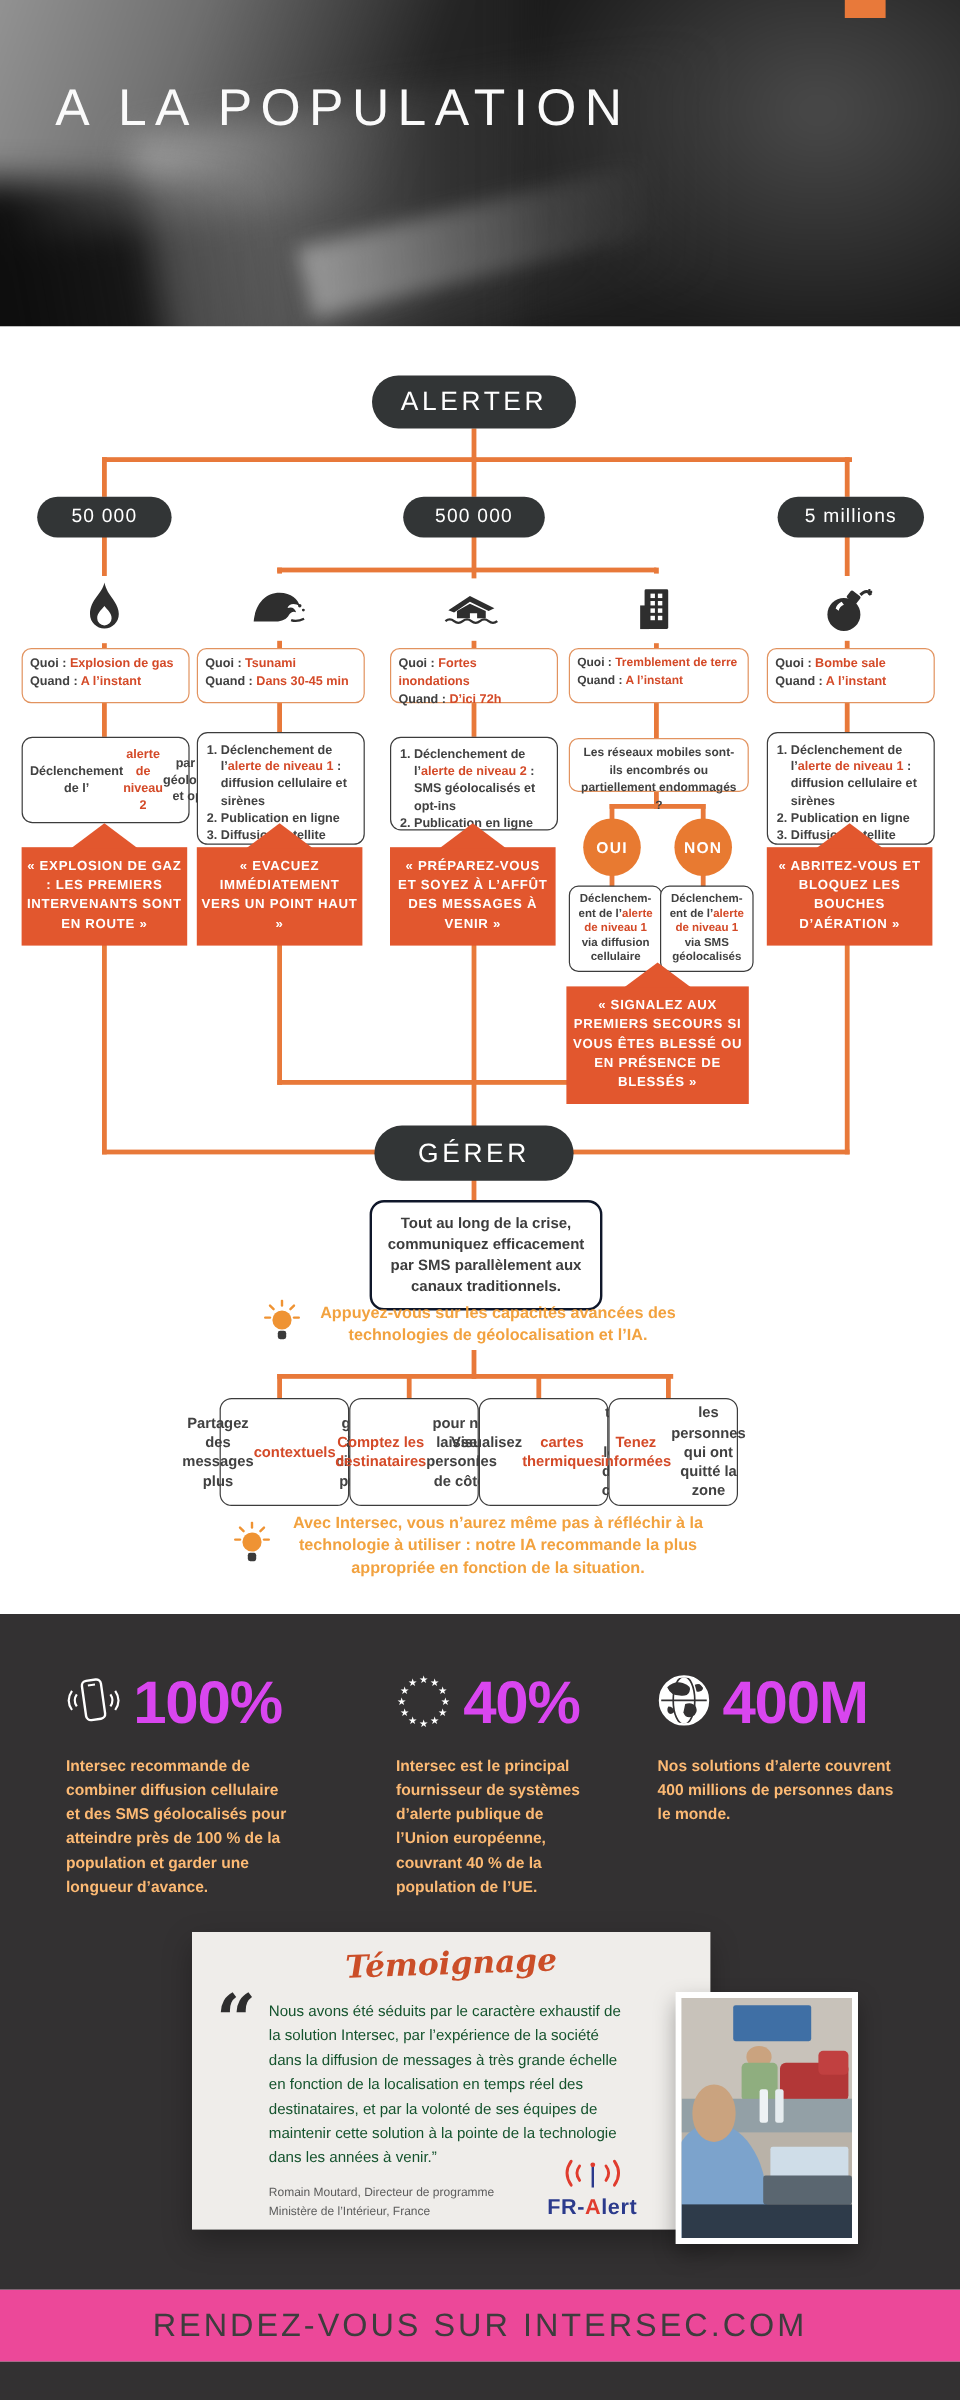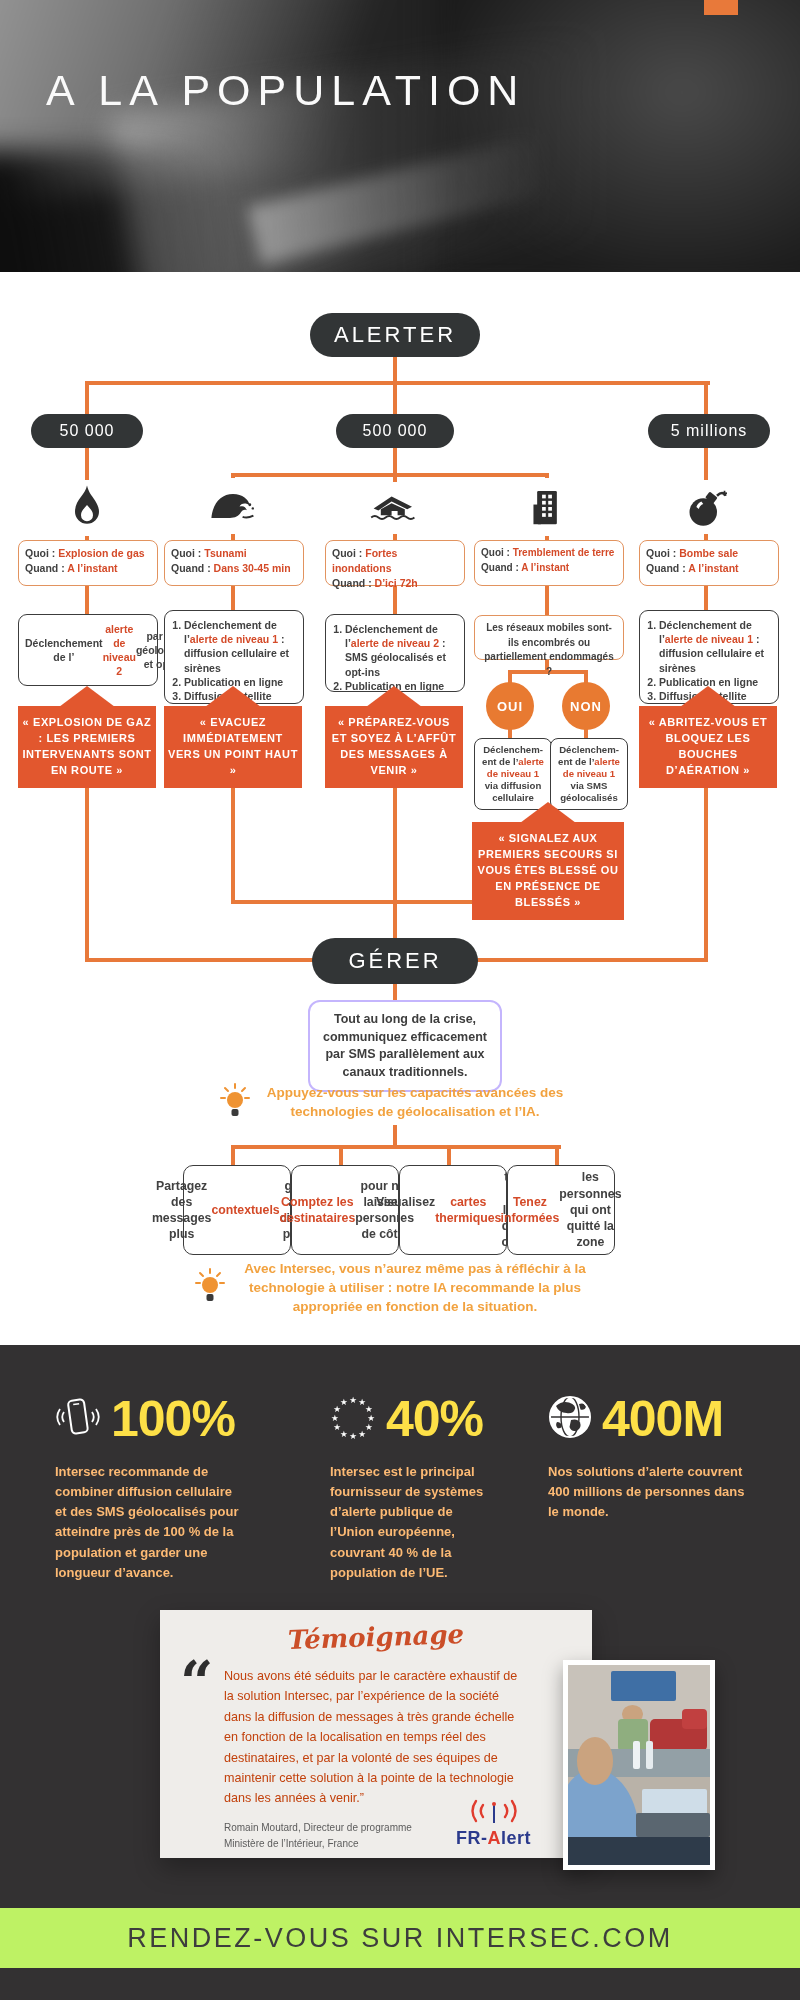--- a/index.html
+++ b/index.html
@@ -35,53 +35,53 @@
   .callout{position:absolute;background:#e2572e;color:#fff;font-weight:bold;font-size:11px;
            letter-spacing:.6px;text-align:center;padding:9px 4px;line-height:1.45;}
   .callout::before{content:'';position:absolute;top:-20px;left:50%;transform:translateX(-50%);
            border-left:28px solid transparent;border-right:28px solid transparent;
            border-bottom:21px solid #e2572e;}
   .circle{position:absolute;width:48px;height:48px;border-radius:50%;background:#e87a31;
           color:#fff;font-weight:bold;font-size:13px;letter-spacing:1px;
           display:flex;align-items:center;justify-content:center;}
   .rbox{position:absolute;width:72px;background:#fff;border:1.5px solid #3c3c3c;border-radius:8px;
         font-size:9.6px;font-weight:bold;color:#414141;text-align:center;padding:5px 2px;line-height:1.25;}
-  .crisis{position:absolute;left:308px;top:728px;width:174px;background:#fff;border:2px solid #c4b5fd;
+  .crisis{position:absolute;left:308px;top:728px;width:174px;background:#fff;border:2px solid #0f172a;
           border-radius:12px;padding:9px 8px;font-size:12.5px;font-weight:bold;color:#3d3d3d;
           text-align:center;line-height:1.4;}
   .tip{position:absolute;left:0;width:800px;display:flex;align-items:center;justify-content:center;}
   .tip .txt{color:#f2a23f;font-weight:bold;font-size:13.5px;text-align:center;line-height:1.4;}
   .bbox{position:absolute;top:893px;width:100px;height:74px;background:#fff;border:1.6px solid #3c3c3c;
         border-radius:10px;font-size:12.3px;font-weight:bold;color:#414141;text-align:center;
         padding:7px 3px;line-height:1.32;display:flex;align-items:center;justify-content:center;}
   
   .stats{position:relative;height:563px;background:#333132;}
   .stat{position:absolute;top:45px;}
   .stat-head{display:flex;align-items:center;gap:10px;height:58px;}
-  .stat-value{color:#fde047;font-size:50px;font-weight:bold;letter-spacing:-1px;}
+  .stat-value{color:#d946ef;font-size:50px;font-weight:bold;letter-spacing:-1px;}
   .stat-text{margin-top:14px;color:#fdba74;font-size:13px;font-weight:bold;line-height:1.55;}
   
   .card{position:absolute;left:160px;top:265px;width:432px;height:248px;background:#efedea;
         box-shadow:0 10px 24px rgba(0,0,0,.3);}
   .tmn-head{position:absolute;left:0;right:0;top:12px;text-align:center;
         font-family:"DejaVu Serif",serif;font-style:italic;font-weight:bold;
         font-size:26px;color:#cb4e28;transform:rotate(-2deg);}
   .quote-glyph{position:absolute;left:20px;top:44px;font-size:58px;line-height:1;
         color:#2e2e2e;font-weight:bold;font-family:"DejaVu Serif",serif;}
-  .quote{position:absolute;left:64px;top:56px;width:302px;font-size:12.6px;color:#c2410c;line-height:1.62;}
+  .quote{position:absolute;left:64px;top:56px;width:302px;font-size:12.6px;color:#14532d;line-height:1.62;}
   .author{position:absolute;left:64px;top:210px;font-size:10px;color:#5c5c5c;line-height:1.6;}
   .fr-alert{position:absolute;left:296px;top:188px;text-align:center;}
   .fa-name{font-size:18px;font-weight:bold;color:#2b3a8c;letter-spacing:.5px;}
   .fa-name .tower{color:#e03c2e;}
   .photo{position:absolute;left:563px;top:315px;width:142px;height:200px;background:#fff;
          padding:5px;box-shadow:0 8px 18px rgba(0,0,0,.35);}
   .scene{position:relative;width:100%;height:100%;overflow:hidden;background:#b9b2a8;}
   .scene div{position:absolute;}
   
-  .footer-white{height:60px;background:#bef264;display:flex;align-items:center;justify-content:center;}
+  .footer-white{height:60px;background:#ec4899;display:flex;align-items:center;justify-content:center;}
   .footer-cta{font-size:27px;letter-spacing:2.5px;color:#3d3d3d;font-weight:400;}
   .footer-dark{height:32px;background:#333132;}
 </style>
 </head>
 <body>
 
 <div id="page">
 
   <div class="header">
     <div class="hblob hb1"></div>

